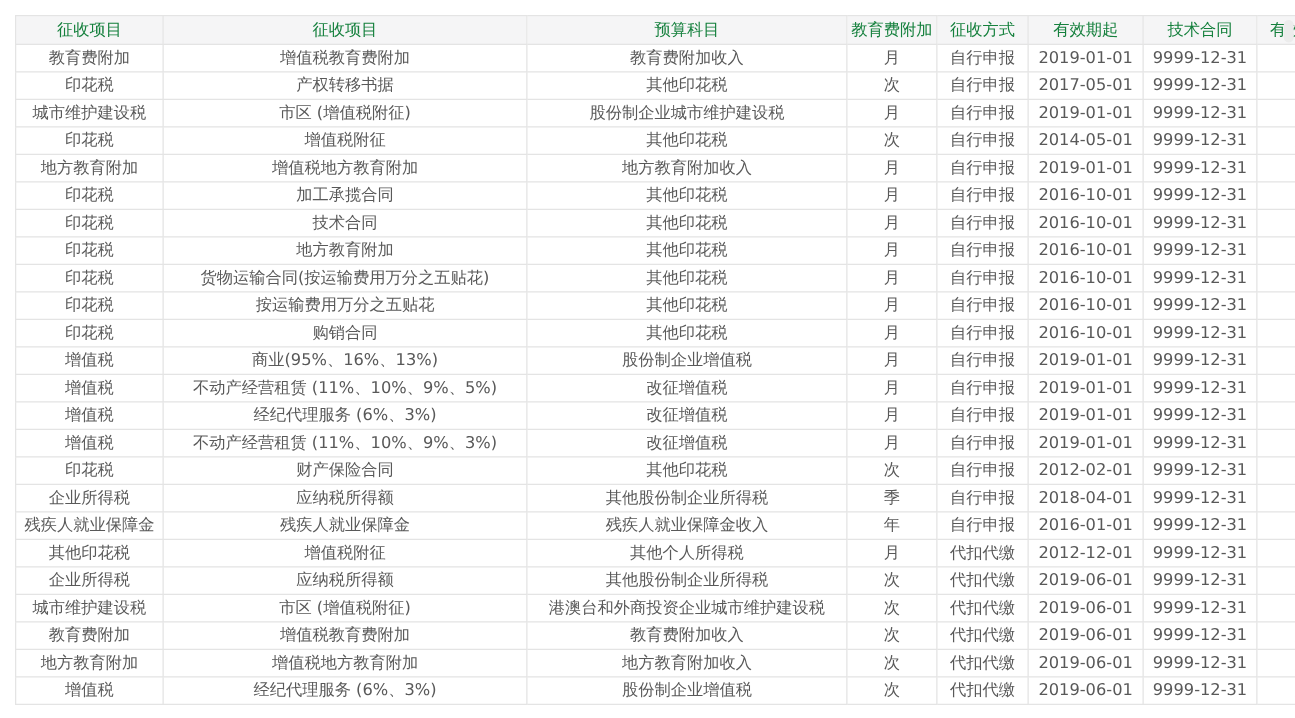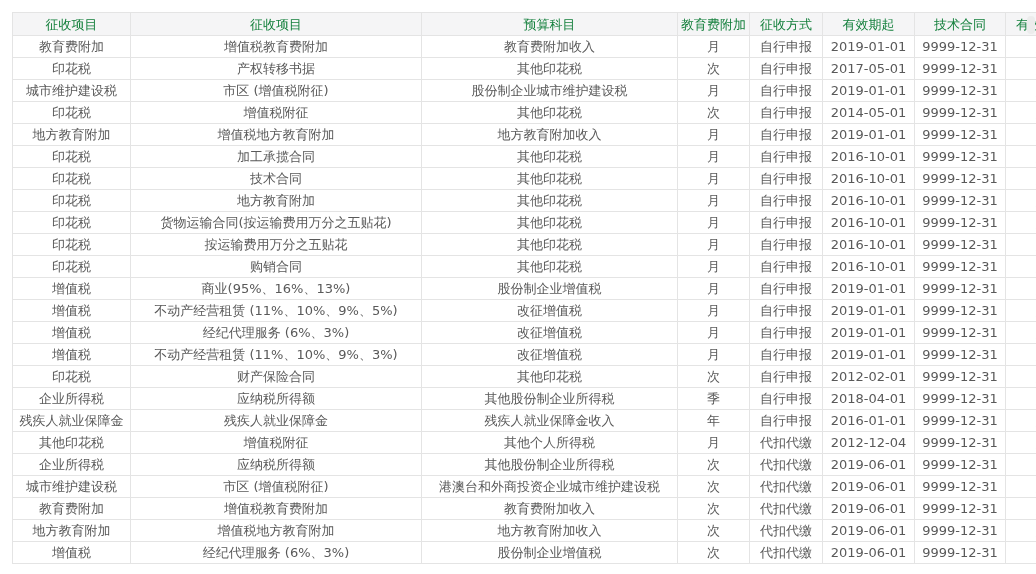--- a/index.html
+++ b/index.html
@@ -264,21 +264,21 @@
             <td>2016-01-01</td>
             <td>9999-12-31</td>
             <td>是</td>
           </tr>
           <tr>
             <td>其他印花税</td>
             <td>增值税附征</td>
             <td>其他个人所得税</td>
             <td>月</td>
             <td>代扣代缴</td>
-            <td>2012-12-04</td>
+            <td>2012-12-01</td>
             <td>9999-12-31</td>
             <td>是</td>
           </tr>
           <tr>
             <td>企业所得税</td>
             <td>应纳税所得额</td>
             <td>其他股份制企业所得税</td>
             <td>次</td>
             <td>代扣代缴</td>
             <td>2019-06-01</td>

